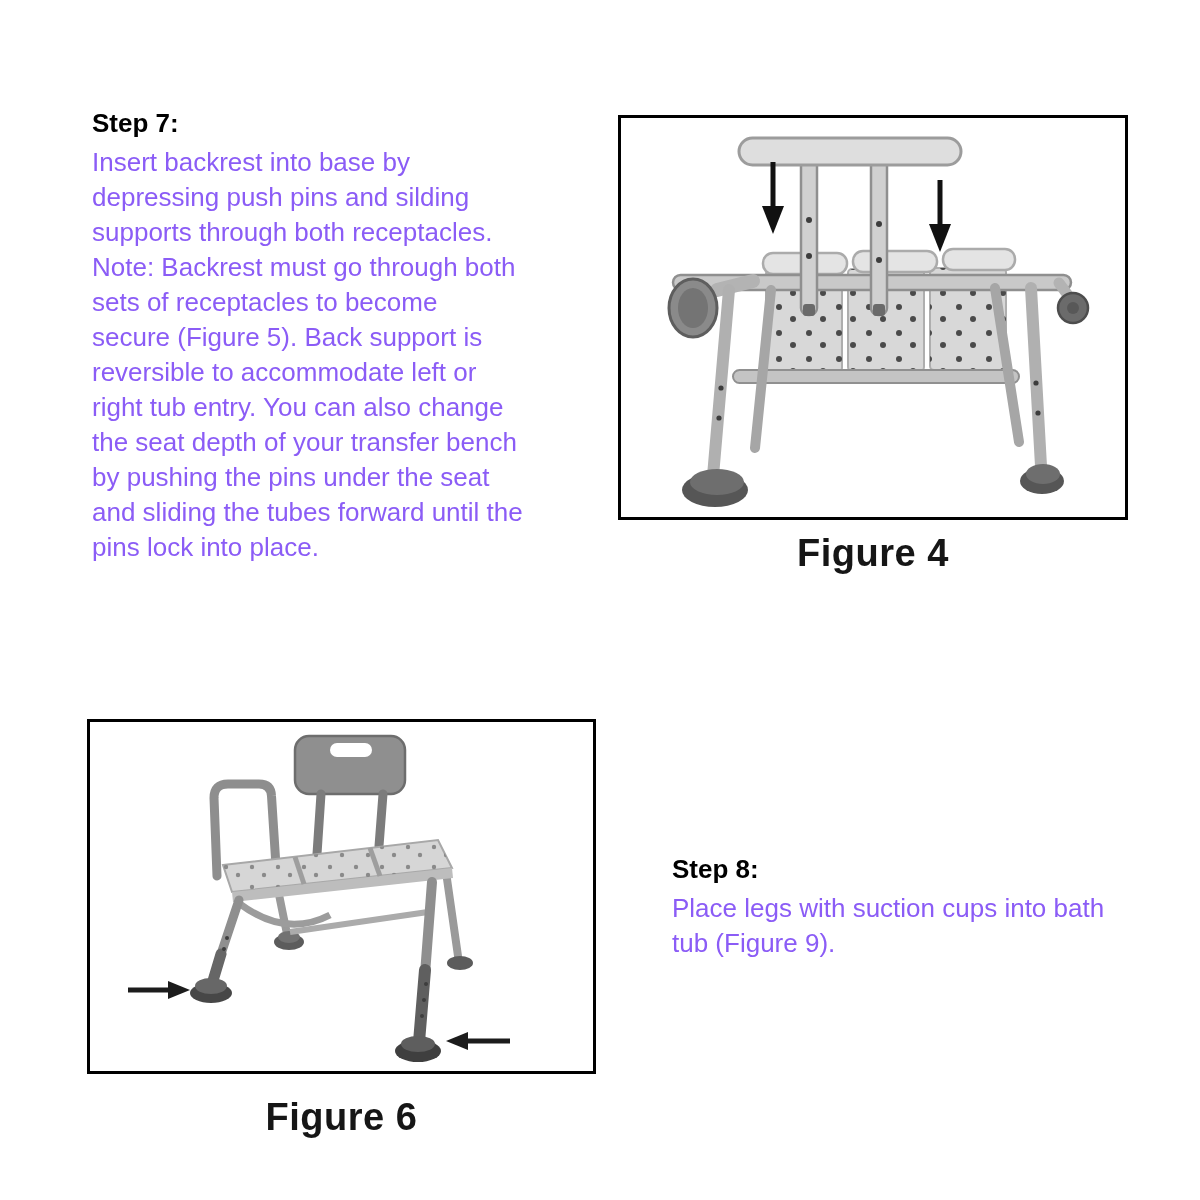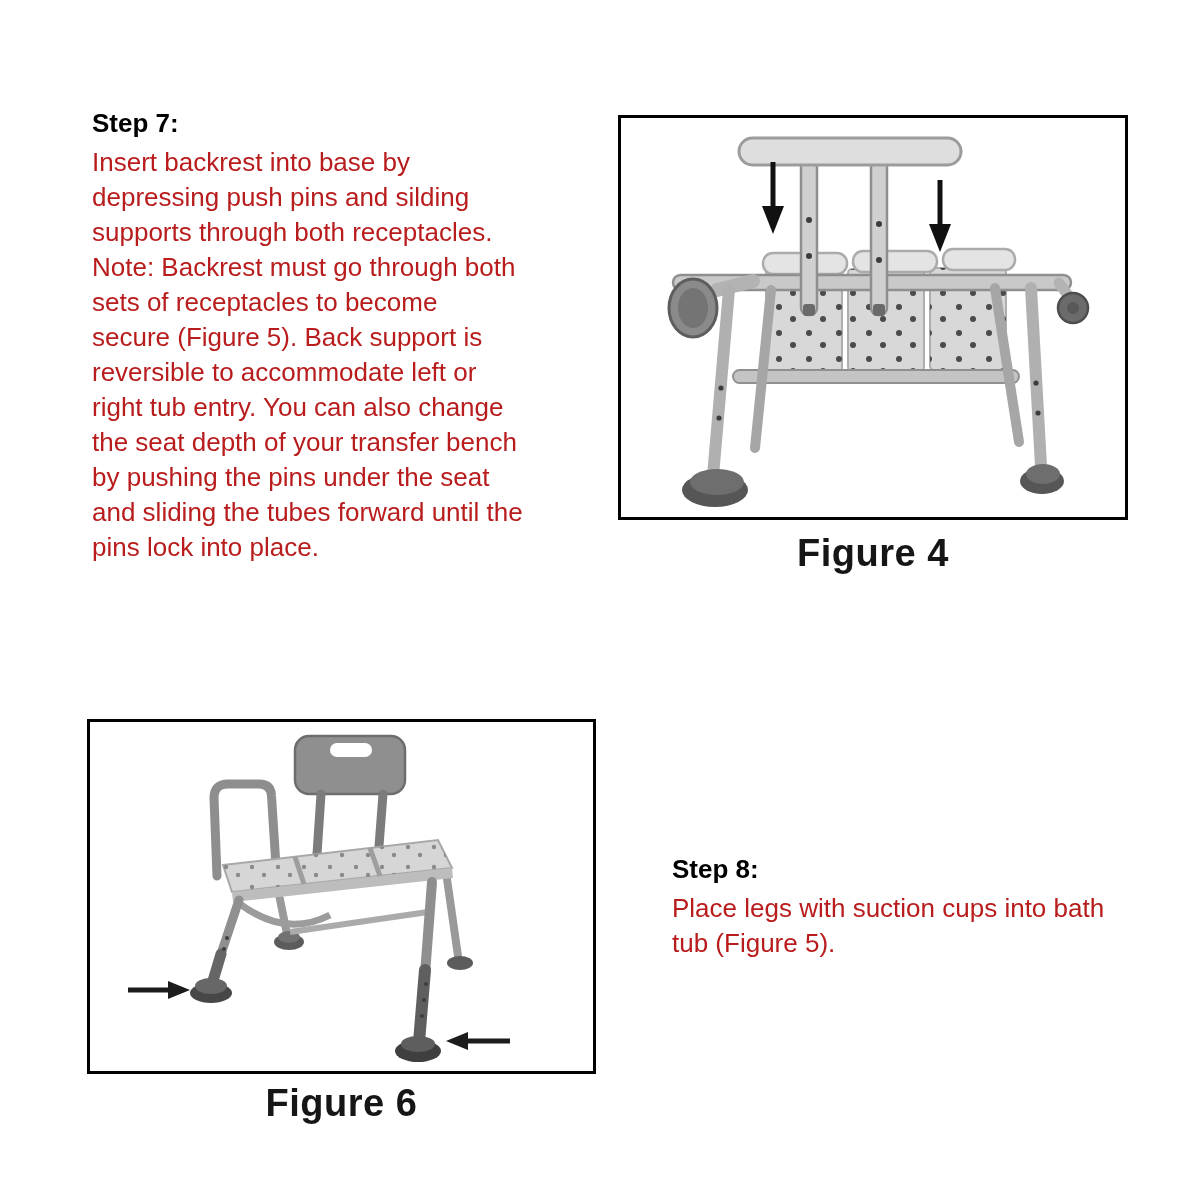--- a/index.html
+++ b/index.html
@@ -8,40 +8,40 @@
     position: relative; width: 1200px; height: 1200px;
     background: #ffffff; overflow: hidden;
   }
   .step-block { position: absolute; }
   .step-heading {
     margin: 0 0 4px 0; font-size: 26px; line-height: 35px;
     font-weight: bold; color: #000000;
   }
   .step-body {
     margin: 0; font-size: 26px; line-height: 35px;
-    color: #b91c1c; white-space: pre-line;
+    color: #8b5cf6; white-space: pre-line;
   }
   #step7 { left: 92px; top: 106px; width: 486px; }
   #step8 { left: 672px; top: 852px; width: 470px; }
 
   figure.fig { position: absolute; margin: 0; }
   #fig5 { left: 618px; top: 115px; }
   #fig6 { left: 87px;  top: 719px; }
   .figbox {
     background: #ffffff; border: 3px solid #000000;
     display: block; line-height: 0;
   }
   #fig5 .figbox { width: 504px; height: 399px; }
   #fig6 .figbox { width: 503px; height: 349px; }
   .figcaption {
     text-align: center; font-size: 38px; font-weight: bold;
     color: #161616; letter-spacing: 0.5px;
   }
   #fig5 .figcaption { margin-top: 12px; }
-  #fig6 .figcaption { margin-top: 8px; text-align: center; }
+  #fig6 .figcaption { margin-top: 22px; text-align: center; }
   svg { display: block; }
 </style>
 </head>
 <body>
 
 <div class="page">
 
   <section class="step-block" id="step7">
     <h2 class="step-heading">Step 7:</h2>
     <p class="step-body">Insert backrest into base by
@@ -212,16 +212,16 @@
           <polygon points="378,310 378,328 356,319" fill="#1c1c1c"></polygon>
         </g>
       </svg>
     </div>
     <figcaption class="figcaption">Figure 6</figcaption>
   </figure>
 
   <section class="step-block" id="step8">
     <h2 class="step-heading">Step 8:</h2>
     <p class="step-body">Place legs with suction cups into bath
-tub (Figure 5).</p>
+tub (Figure 9).</p>
   </section>
 
 </div>
 
 </body></html>

